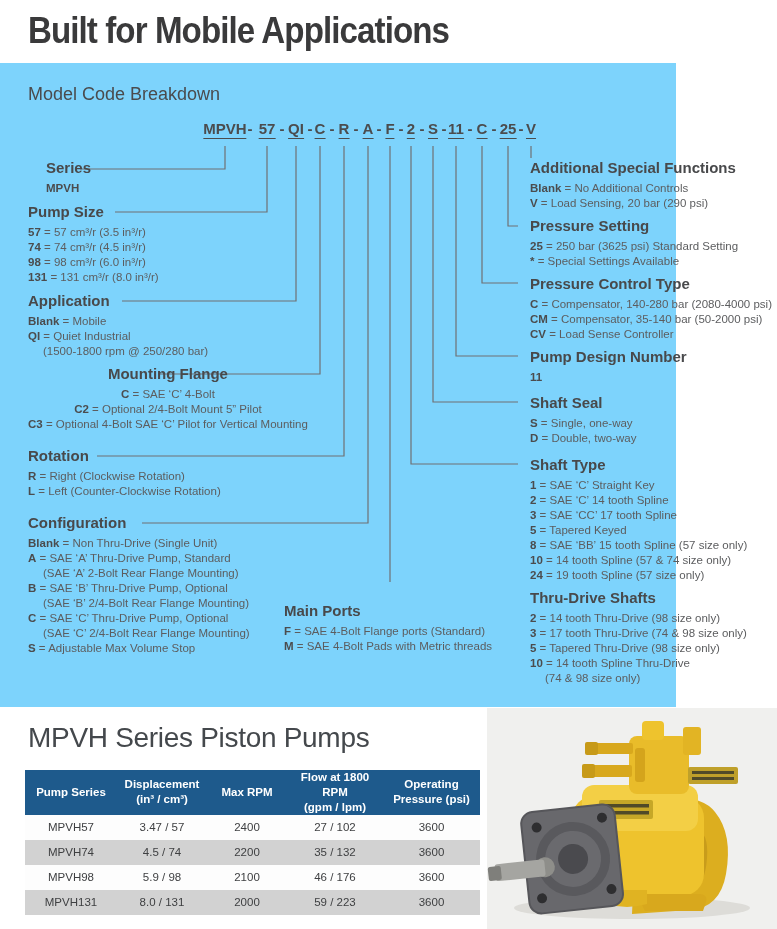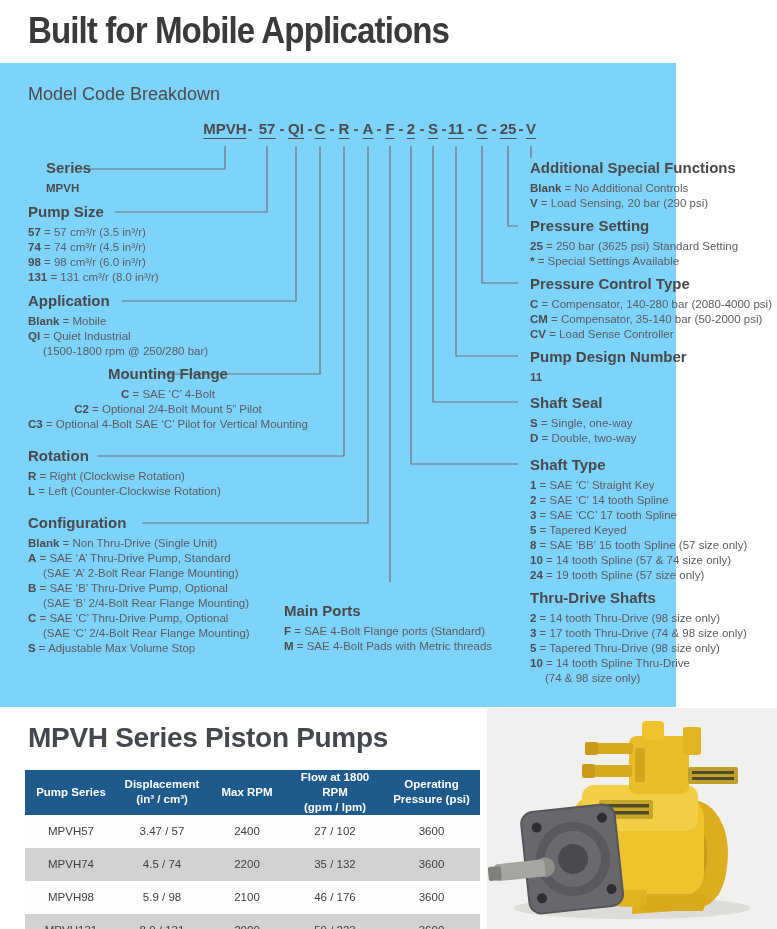--- a/index.html
+++ b/index.html
@@ -49,32 +49,32 @@
   #sec-additional_control    {left:530px;top:97px;}
   #sec-pressure_setting      {left:530px;top:155px;}
   #sec-pressure_control_type {left:530px;top:213px;}
   #sec-pump_design_number    {left:530px;top:286px;}
   #sec-shaft_seal            {left:530px;top:332px;}
   #sec-shaft_type            {left:530px;top:394px;}
   #sec-thru_drive_shafts     {left:530px;top:527px;}
   
   #pumps-title{
     position:absolute;left:28px;top:722px;margin:0;
-    font-size:28px;font-weight:bold;color:#44484c;letter-spacing:-.3px;
+    font-size:28px;font-weight:normal;color:#44484c;letter-spacing:-.3px;
   }
   #spec-table{
     position:absolute;left:25px;top:770px;width:455px;
     border-collapse:collapse;table-layout:fixed;
   }
   #spec-table th{
     background:#1e5a8c;color:#ffffff;font-size:11.5px;font-weight:bold;
     height:36px;vertical-align:middle;text-align:center;line-height:1.3;padding:0 2px;
   }
   #spec-table td{
-    font-size:11.5px;color:#3f4042;text-align:center;height:33px;padding:0 2px;
+    font-size:11.5px;color:#3f4042;text-align:center;height:25px;padding:0 2px;
   }
   #spec-table tbody tr:nth-child(odd){background:#fdfdfd;}
   #spec-table tbody tr:nth-child(even){background:#d2d2d2;}
   
   #pump-photo{
     position:absolute;left:487px;top:708px;width:290px;height:221px;
     background:#f0f0ee;
   }
 </style>
 </head>

